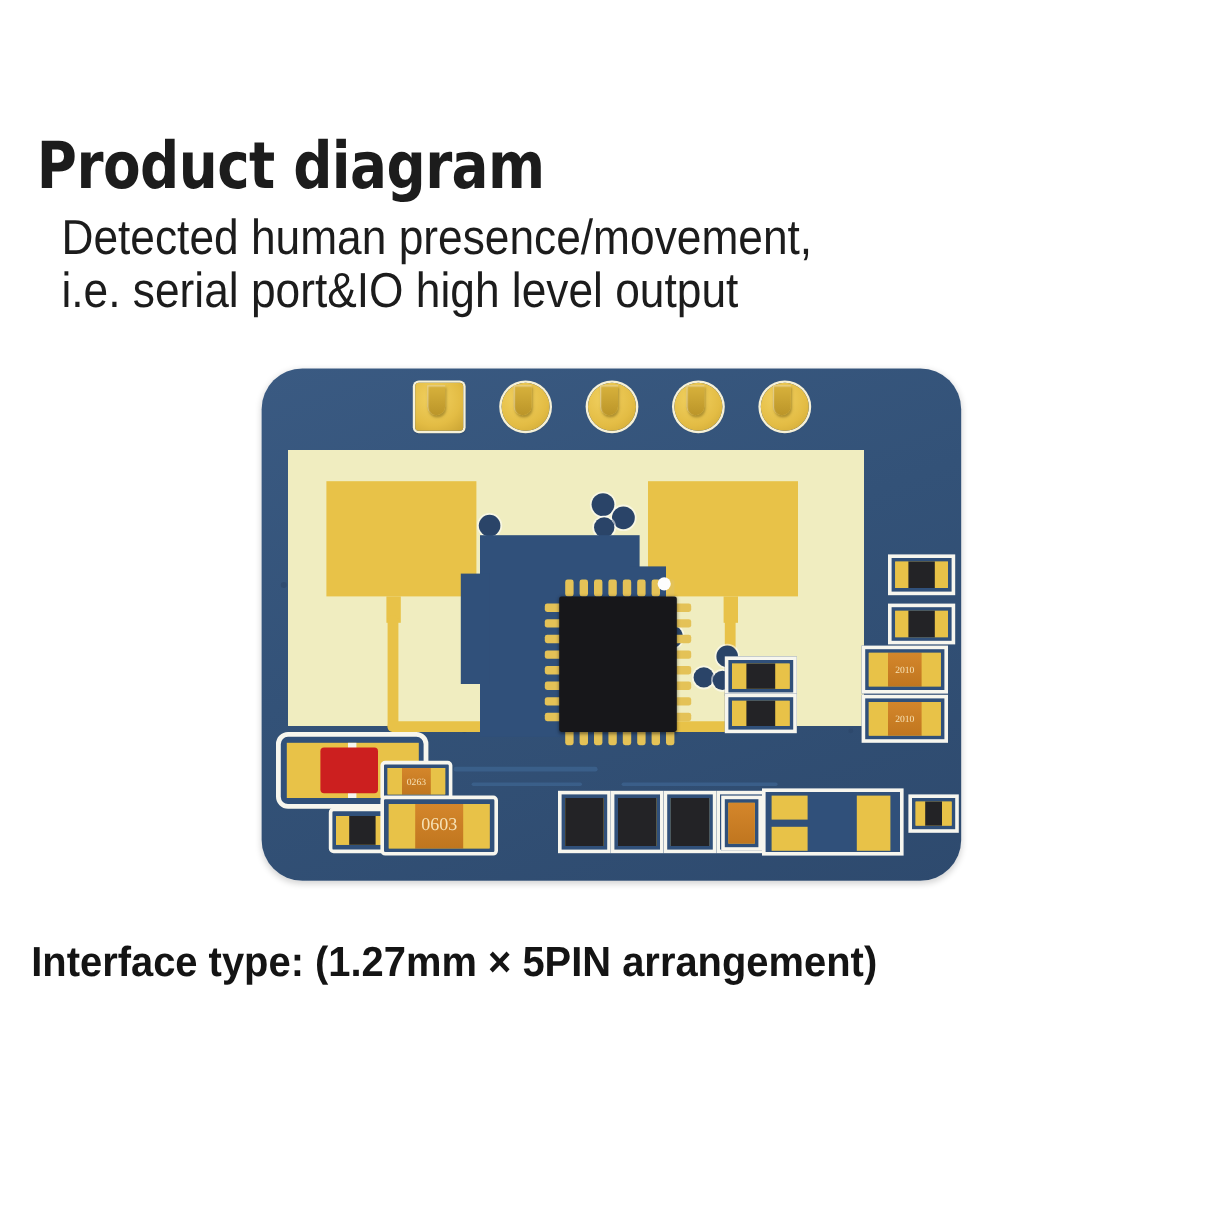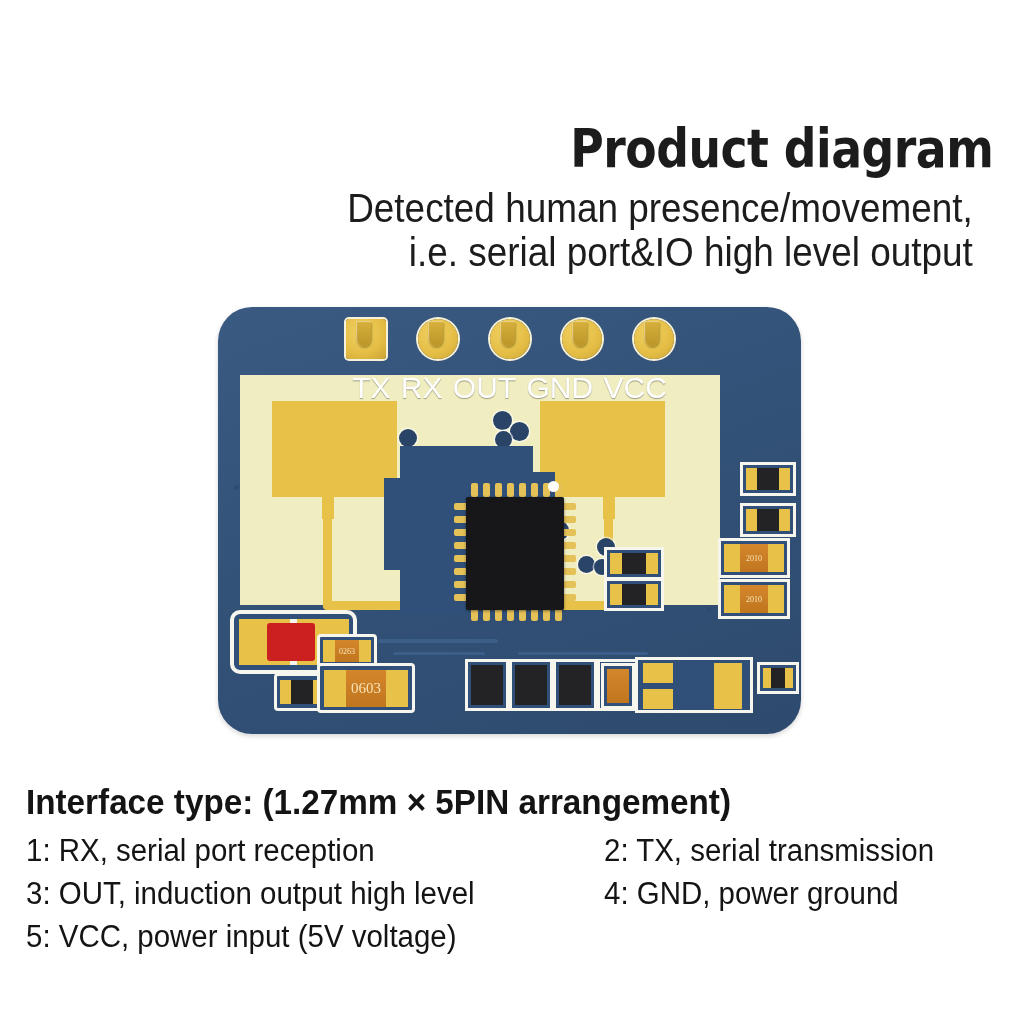--- a/index.html
+++ b/index.html
@@ -13,23 +13,23 @@
     font-family: "Liberation Sans", sans-serif;
     color: #1a1a1a;
     overflow: hidden;
     position: relative;
   }
 
   
   #header {
     position: absolute;
     left: 0;
-    top: 122px;
+    top: 112px;
     width: 1024px;
-    text-align: right;
+    text-align: left;
   }
   #title {
     font-size: 54px;
     font-weight: bold;
     letter-spacing: -0.5px;
     line-height: 1.0;
     color: #1c1c1c;
     font-family: "DejaVu Sans Condensed", "Liberation Sans", sans-serif;
     transform: scaleX(0.94);
   }
@@ -341,27 +341,20 @@
     <div class="pad rnd" style="left:272px;top:12px;">
       <div class="hole"></div>
     </div>
     <div class="pad rnd" style="left:344px;top:12px;">
       <div class="hole"></div>
     </div>
     <div class="pad rnd" style="left:416px;top:12px;">
       <div class="hole"></div>
     </div>
 
-    <div id="pin-labels">
-      <span>TX</span>
-      <span>RX</span>
-      <span>OUT</span>
-      <span>GND</span>
-      <span>VCC</span>
-    </div>
 
     <div id="chip-island"></div>
 
     <div class="qfnpin h" style="left:253px;top:176px;"></div>
     <div class="qfnpin h" style="left:265px;top:176px;"></div>
     <div class="qfnpin h" style="left:277px;top:176px;"></div>
     <div class="qfnpin h" style="left:289px;top:176px;"></div>
     <div class="qfnpin h" style="left:301px;top:176px;"></div>
     <div class="qfnpin h" style="left:313px;top:176px;"></div>
     <div class="qfnpin h" style="left:325px;top:176px;"></div>
@@ -516,20 +509,13 @@
       <div class="term"></div>
         <div class="bodyblk"></div>
         <div class="term"></div>
     </div>
 
   </div>
 </div>
 
 <div id="footer">
   <div id="iface-heading">Interface type: (1.27mm × 5PIN arrangement)</div>
-  <div class="pin-grid">
-    <div class="cell">1: RX, serial port reception</div>
-    <div class="cell">2: TX, serial transmission</div>
-    <div class="cell">3: OUT, induction output high level</div>
-    <div class="cell">4: GND, power ground</div>
-    <div class="cell wide">5: VCC, power input (5V voltage)</div>
-  </div>
 </div>
 
 </body></html>

